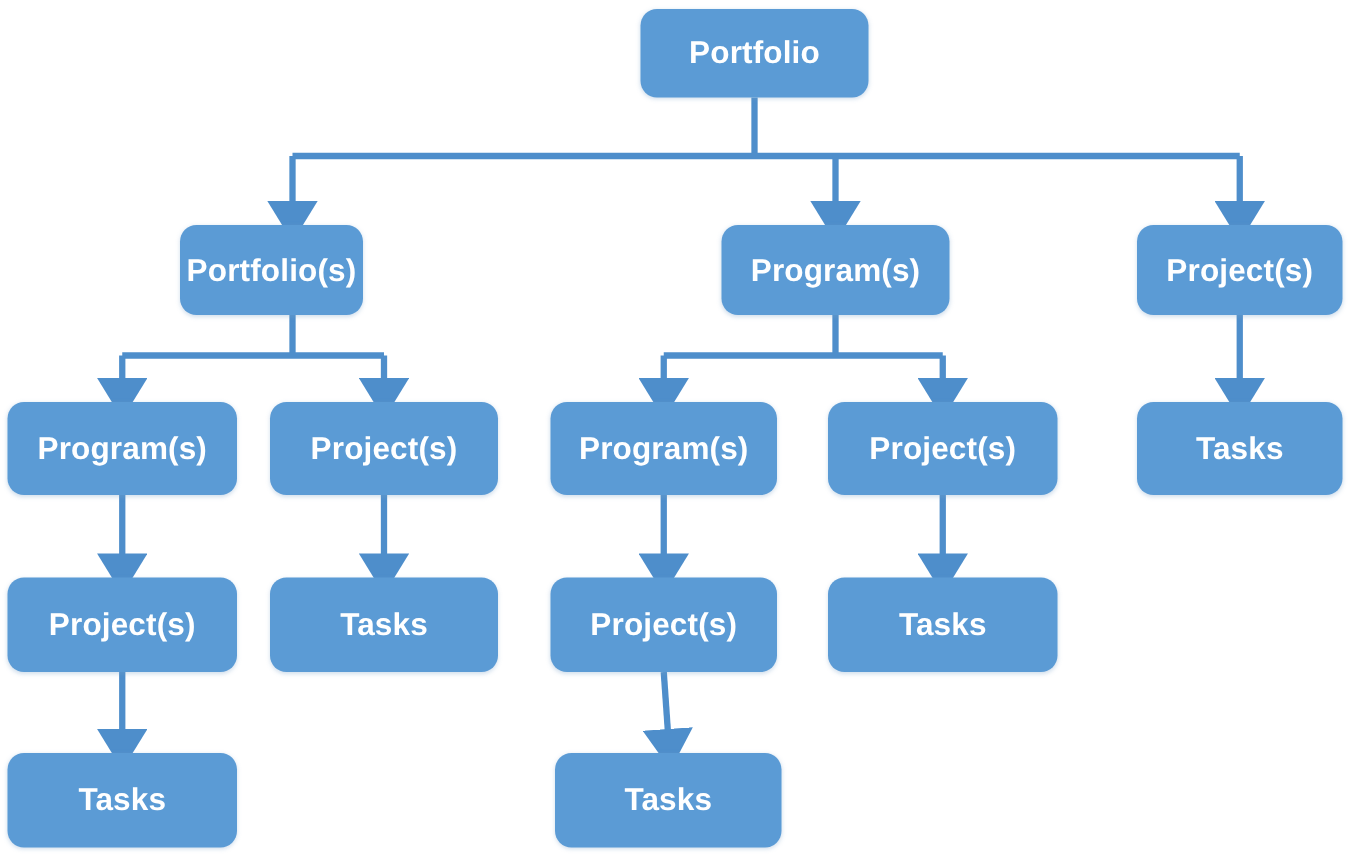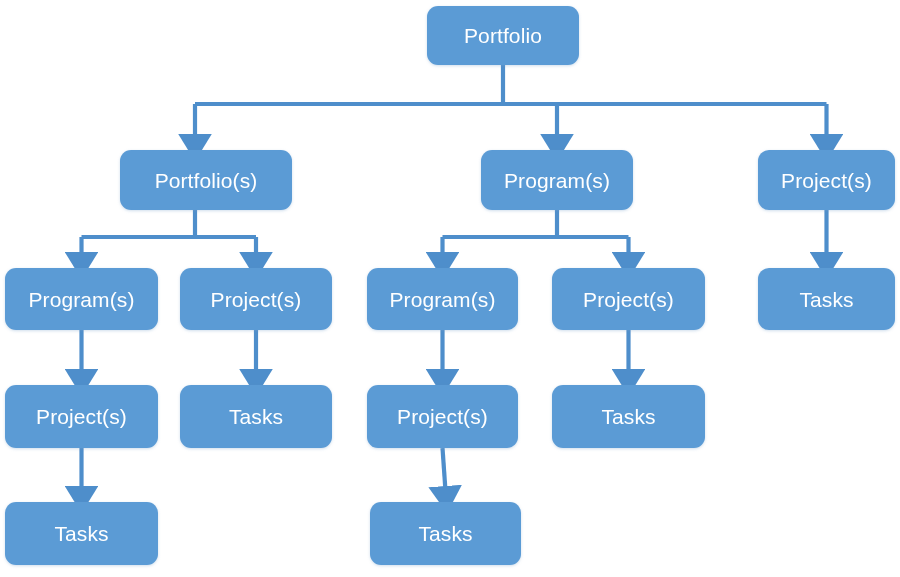--- a/index.html
+++ b/index.html
@@ -29,21 +29,21 @@
   .node {
     position: absolute;
     box-sizing: border-box;
     background: #5B9BD5;
     border-radius: 11px;
     display: flex;
     align-items: center;
     justify-content: center;
     color: #ffffff;
     font-size: 21px;
-    font-weight: 400;
+    font-weight: 700;
     letter-spacing: 0.1px;
     text-align: center;
     line-height: 1;
     box-shadow: 0 1px 3px rgba(120,160,200,0.35);
     z-index: 2;
   }
   .node-label {
     display: block;
     white-space: nowrap;
   }
@@ -80,21 +80,21 @@
         <path d="M628.5,330 L628.5,374" marker-end="url(#arrowhead)"></path>
         <path d="M81.5,448 L81.5,491" marker-end="url(#arrowhead)"></path>
         <path d="M442.5,448 L445.5,491" marker-end="url(#arrowhead)"></path>
       </g>
   </svg>
 
   <div id="nodes-layer">
       <div class="node" style="left: 427px; top: 6px; width: 152px; height: 59px; background: rgb(91, 155, 213); color: rgb(255, 255, 255);">
         <span class="node-label">Portfolio</span>
       </div>
-      <div class="node" style="left: 120px; top: 150px; width: 172px; height: 60px; background: rgb(91, 155, 213); color: rgb(255, 255, 255);">
+      <div class="node" style="left: 120px; top: 150px; width: 122px; height: 60px; background: rgb(91, 155, 213); color: rgb(255, 255, 255);">
         <span class="node-label">Portfolio(s)</span>
       </div>
       <div class="node" style="left: 481px; top: 150px; width: 152px; height: 60px; background: rgb(91, 155, 213); color: rgb(255, 255, 255);">
         <span class="node-label">Program(s)</span>
       </div>
       <div class="node" style="left: 758px; top: 150px; width: 137px; height: 60px; background: rgb(91, 155, 213); color: rgb(255, 255, 255);">
         <span class="node-label">Project(s)</span>
       </div>
       <div class="node" style="left: 5px; top: 268px; width: 153px; height: 62px; background: rgb(91, 155, 213); color: rgb(255, 255, 255);">
         <span class="node-label">Program(s)</span>

